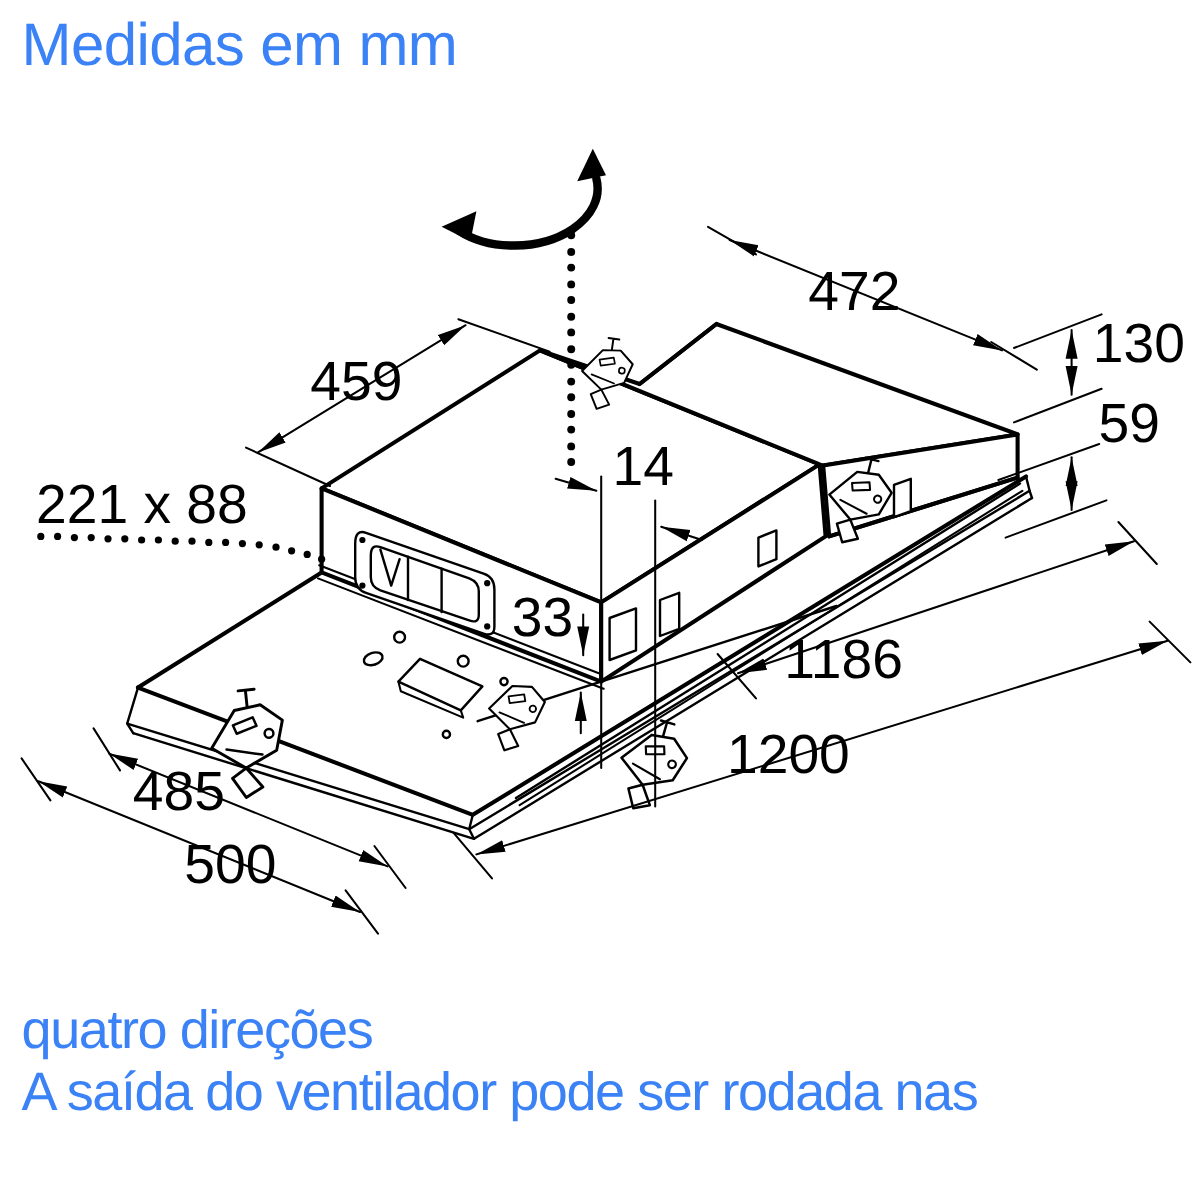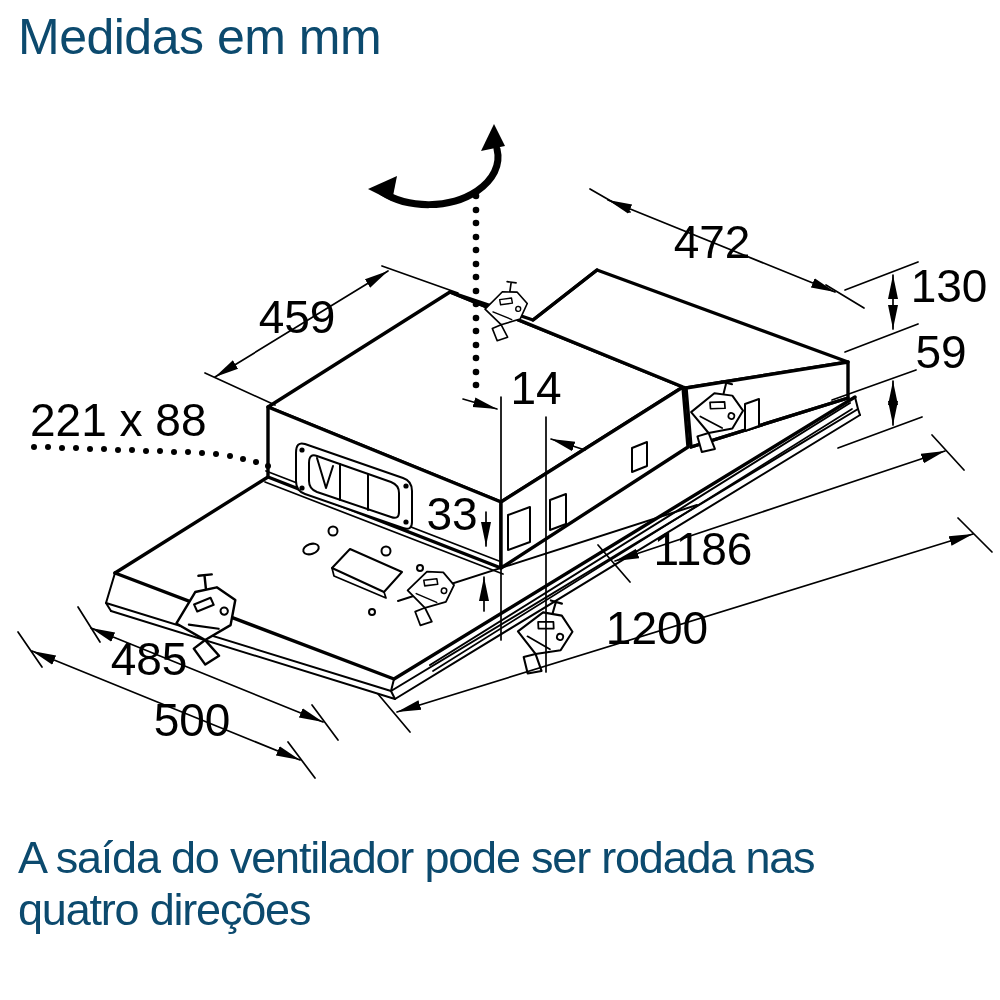--- a/index.html
+++ b/index.html
@@ -1,17 +1,17 @@
 <!DOCTYPE html>
 <html><head>
 <meta charset="utf-8">
 <style>
   html,body{margin:0;padding:0;background:#fff;}
   .canvas{position:relative;width:1000px;height:1000px;background:#fff;overflow:hidden;
-          font-family:"Liberation Sans", sans-serif;color:#0c4a6e;}
+          font-family:"Liberation Sans", sans-serif;color:#3b82f6;}
   .title{position:absolute;left:18px;top:8px;font-size:50px;letter-spacing:-0.5px;white-space:nowrap;}
   .caption{position:absolute;left:18px;top:832px;font-size:45px;line-height:1.16;letter-spacing:-1.2px;}
   svg{position:absolute;left:0;top:0;}
   svg text{font-family:"Liberation Sans", sans-serif;font-size:46px;fill:#000;}
   .ln{stroke:#000;fill:none;stroke-linecap:round;stroke-linejoin:round;}
   .w35{stroke-width:3.4;} .w2{stroke-width:2;} .w16{stroke-width:1.7;}
   .face{fill:#fff;}
   .dot{fill:#000;stroke:none;}
 </style>
 </head>
@@ -250,17 +250,17 @@
       <g>
         <path class="ln w16" d="M18,632 L42,667"></path>
         <path class="ln w16" d="M288,742 L315,778"></path>
         <path class="ln w16" marker-start="url(#arr)" marker-end="url(#arr)" d="M32,651 L300,760"></path>
         <text x="192" y="736" text-anchor="middle">500</text>
       </g>
     </g>
   </svg>
 
   <div class="caption">
+    <div>quatro direções</div>
     <div>A saída do ventilador pode ser rodada nas</div>
-    <div>quatro direções</div>
   </div>
 
 </div>
 
 </body></html>

